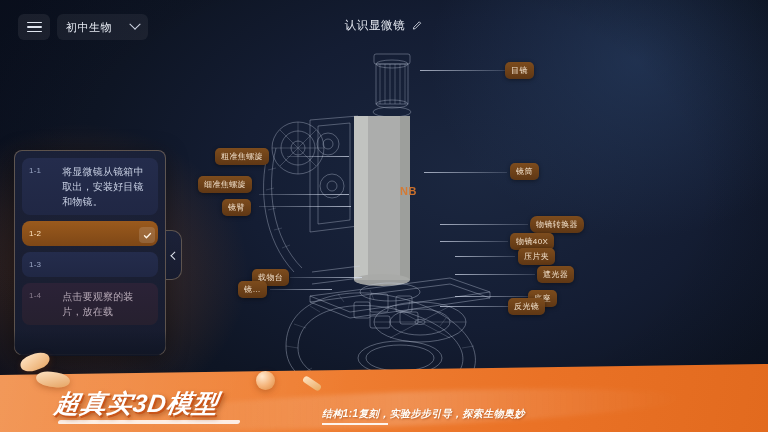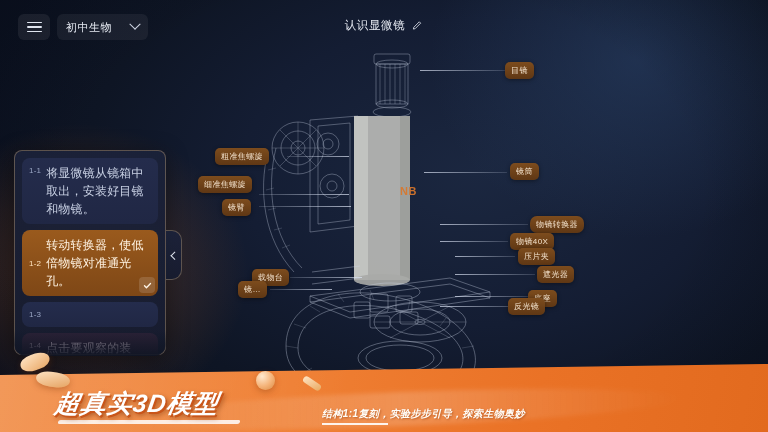--- a/index.html
+++ b/index.html
@@ -87,21 +87,21 @@
   .step {
     border-radius: 8px; margin-bottom: 6px; padding: 6px 7px 6px 7px;
     position: relative; display: flex; gap: 5px;
     line-height: 1.5;
   }
   .step .num {
     color: #9aa6c4; font-size: 8px; flex: 0 0 auto; padding-top: 1px;
     letter-spacing: .2px;
   }
   .step .body {
-    color: #c8d0e3; font-size: 12px; letter-spacing: .2px;
+    color: #c8d0e3; font-size: 10px; letter-spacing: .2px; margin-left: 16px;
   }
   .step.idle  { background: linear-gradient(180deg, #242c4c, #202744); }
   .step.active {
     background: linear-gradient(180deg, #9a5a1d, #7e4716);
     align-items: center;
   }
   .step.active .num { color: #ffe3bd; }
   .step.active .body { color: #fff3e2; }
   .step.dim { background: linear-gradient(180deg, #2b2237, #26202f); }
   .step.dim .num { color: #8a7d8f; }
@@ -381,21 +381,20 @@
   <div class="label" style="left:528px; top:290px;">底座</div>
   <div class="label" style="left:508px; top:298px;">反光镜</div>
 
   <div class="steps-panel">
     <div class="step idle">
       <span class="num">1-1</span>
       <span class="body">将显微镜从镜箱中取出，安装好目镜和物镜。</span>
     </div>
     <div class="step active">
       <span class="num">1-2</span>
-      <span class="body">转动转换器，使低倍物镜对准通光孔。</span>
       <span class="check">
         <svg viewBox="0 0 12 12">
             <path d="M2 6.3l2.6 2.6L10 3.4" fill="none" stroke="#fff6e8" stroke-width="1.8" stroke-linecap="round" stroke-linejoin="round"></path>
           </svg>
       </span>
     </div>
     <div class="step idle">
       <span class="num">1-3</span>
     </div>
     <div class="step dim">

